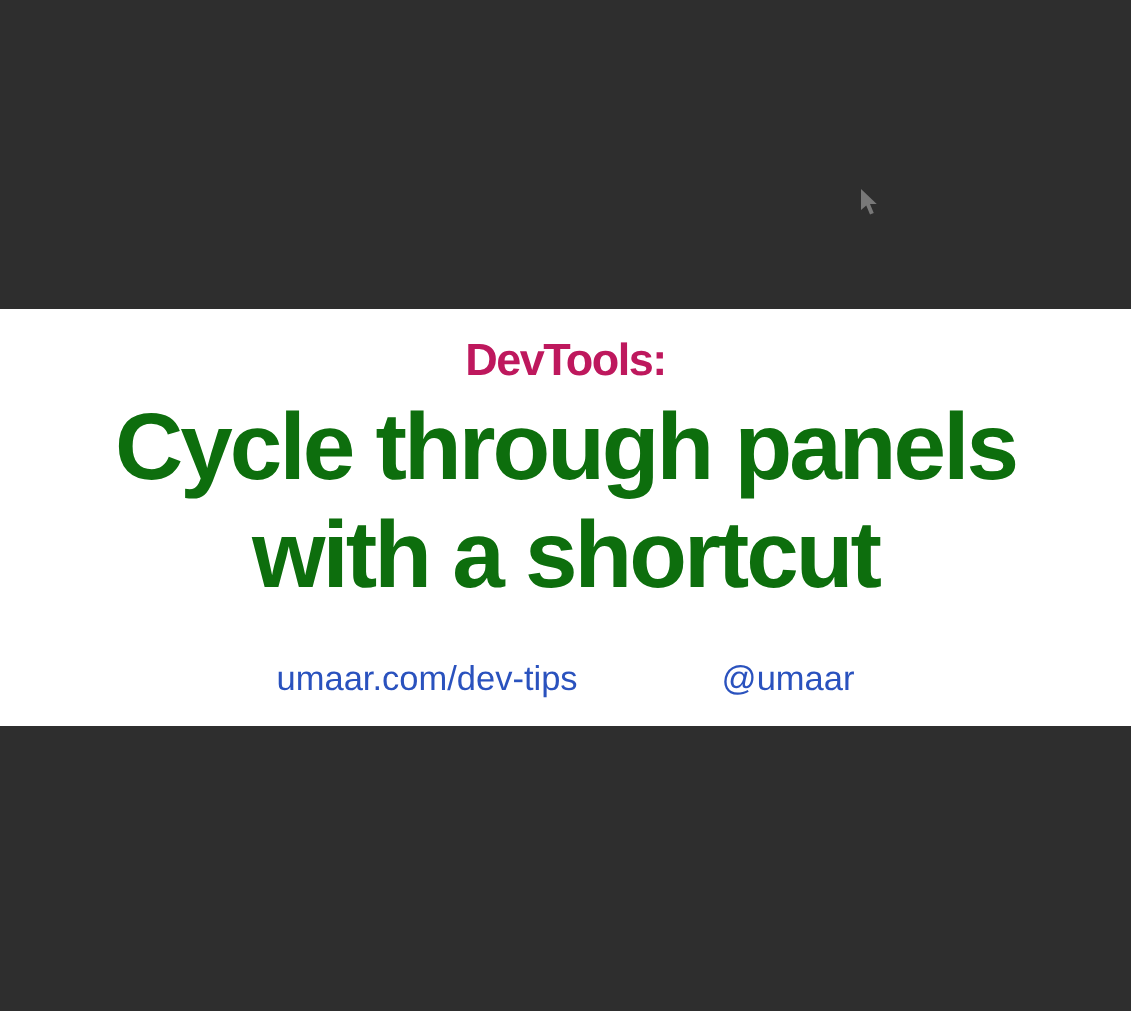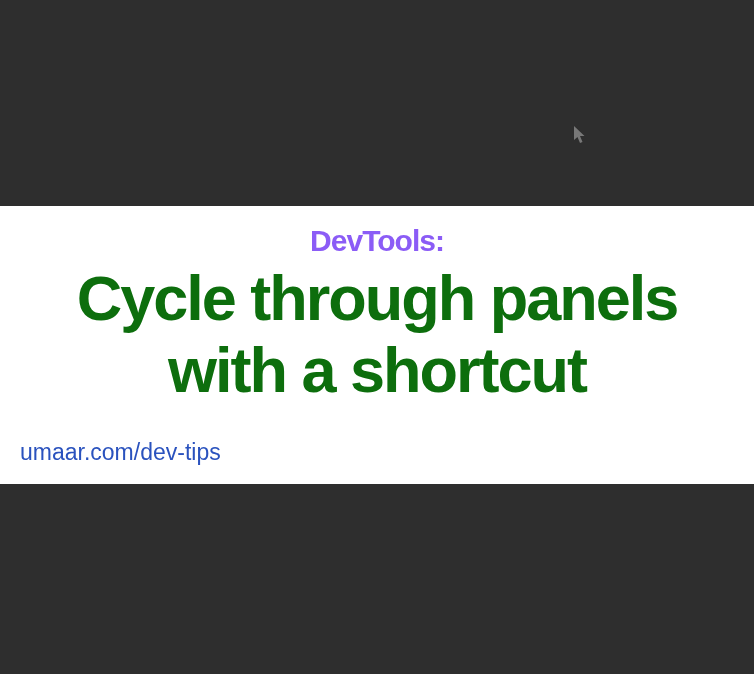--- a/index.html
+++ b/index.html
@@ -18,21 +18,21 @@
     .content-band {
       position: absolute;
       top: 206px;
       left: 0;
       right: 0;
       background: #ffffff;
       padding: 18px 20px 18px 20px;
       text-align: center;
     }
     .category {
-      color: #8b5cf6;
+      color: #be185d;
       font-size: 30px;
       font-weight: 800;
       letter-spacing: -1px;
       margin-bottom: 4px;
     }
     .title {
       color: #0d6e0d;
       font-size: 63px;
       font-weight: 800;
       line-height: 1.15;
@@ -41,20 +41,21 @@
     }
     .subtitle {
       color: #1a1a1a;
       font-size: 30px;
       font-weight: 800;
       letter-spacing: -1px;
       margin-bottom: 6px;
     }
     .links {
       display: flex;
+      justify-content: center;
       gap: 96px;
       font-size: 23px;
       font-weight: 400;
       margin-top: 32px;
     }
     .link {
       color: #2a52be;
       text-decoration: none;
     }
     .cursor-icon {
@@ -76,14 +77,15 @@
   <svg viewBox="0 0 14 18" width="14" height="18">
     <path d="M0,0 L0,14 L3.5,11 L6,17 L8.5,16 L6,10 L10.5,10 Z"></path>
   </svg>
 </div>
 
 <div class="content-band">
   <div class="category">DevTools:</div>
   <div class="title">Cycle through panels with a shortcut</div>
   <div class="links">
     <a class="link">umaar.com/dev-tips</a>
+    <a class="link">@umaar</a>
   </div>
 </div>
 
 </body></html>

